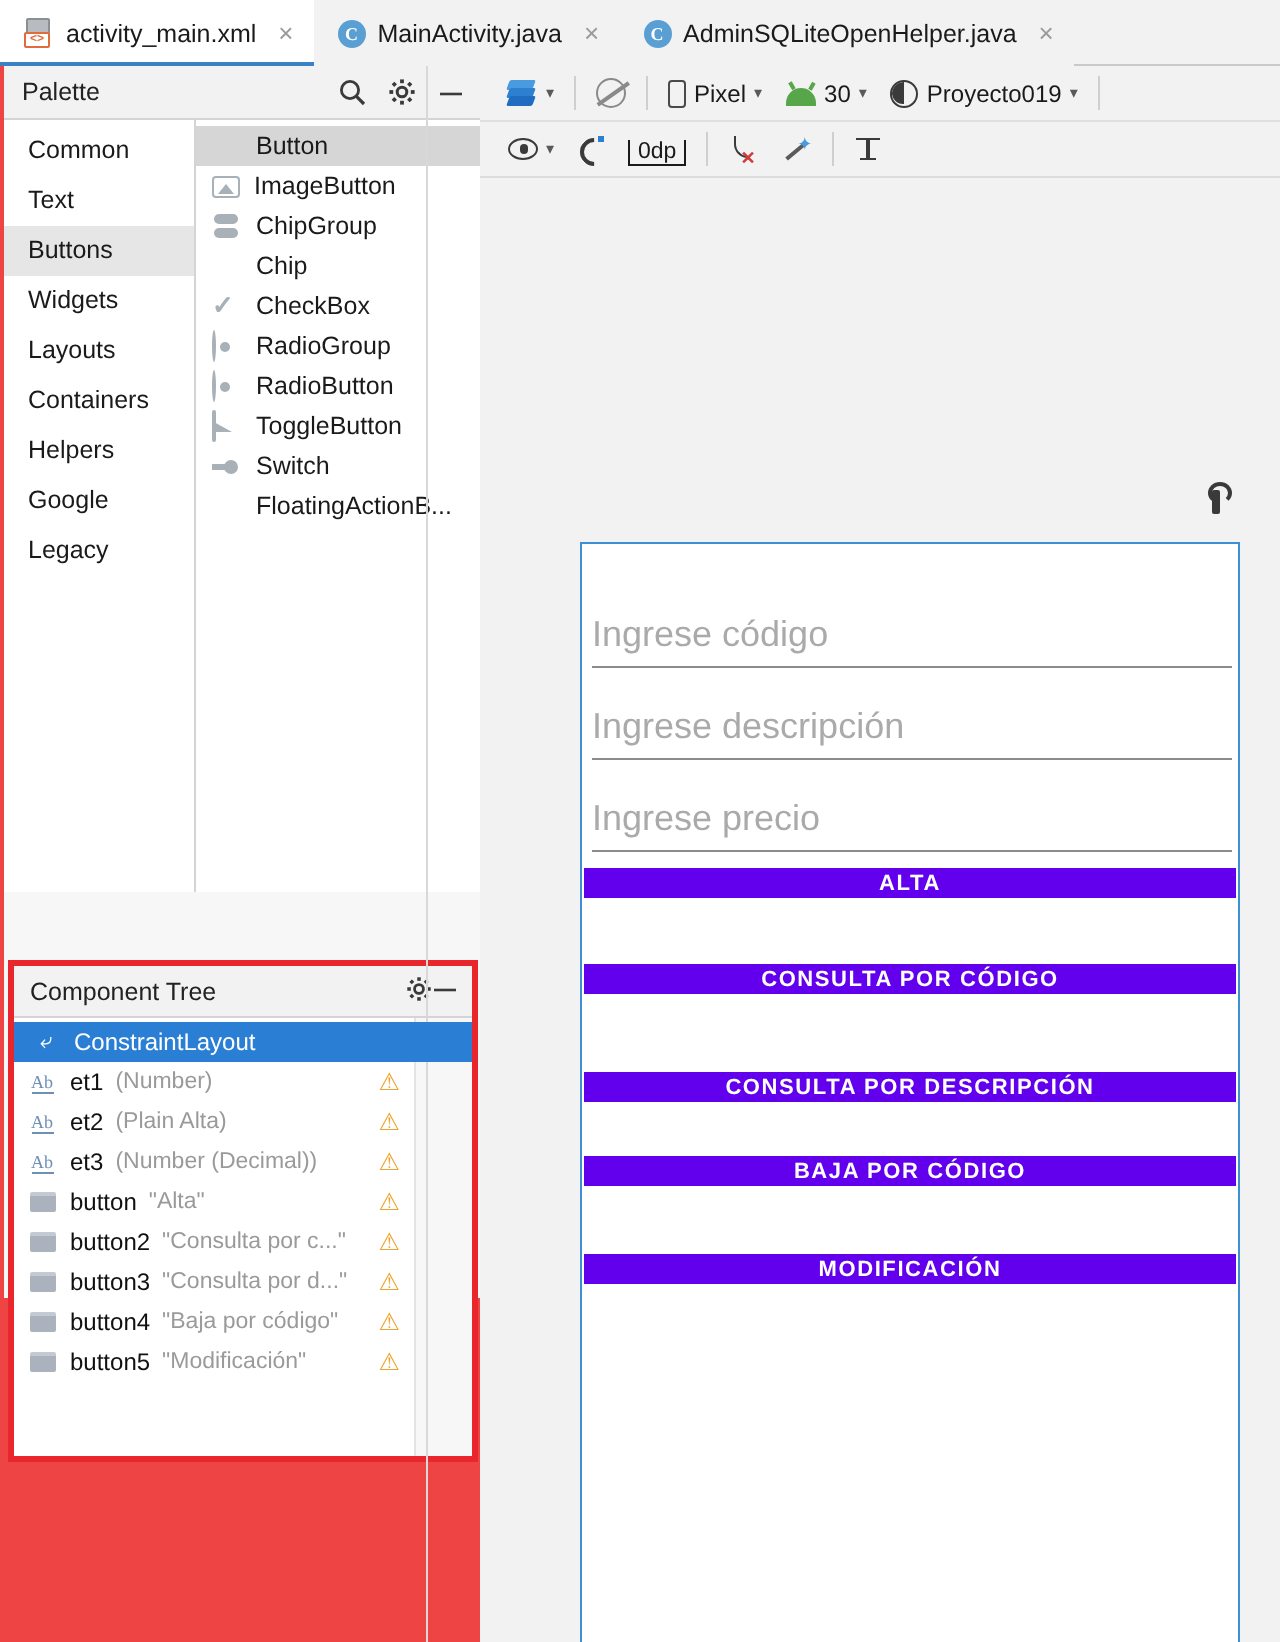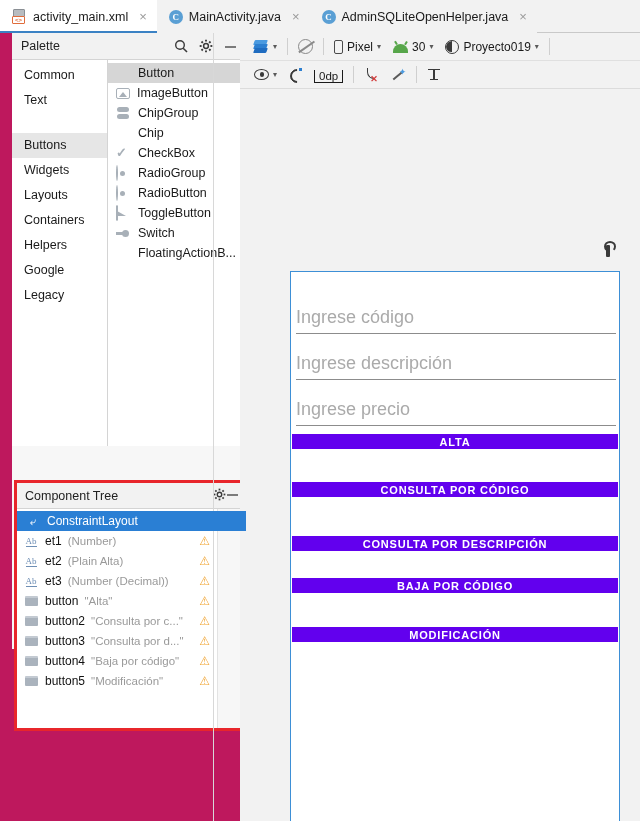--- a/index.html
+++ b/index.html
@@ -3,21 +3,21 @@
 <meta charset="utf-8">
 <style>
   * { box-sizing: border-box; }
   html, body {
     margin: 0; padding: 0;
     width: 640px; height: 821px;
     font-family: "Liberation Sans", sans-serif;
     background: #f2f2f2;
     overflow: hidden;
   }
-  #app { position: relative; width: 640px; height: 821px; background: #be185d; }
+  #app { position: relative; width: 640px; height: 821px; background: #ef4444; }
 
   
   .tabbar {
     position: absolute; left: 0; top: 0; width: 640px; height: 33px;
     background: #f2f2f2; border-bottom: 1px solid #c9c9c9;
     display: flex; align-items: stretch;
   }
   .tab {
     display: flex; align-items: center; gap: 6px;
     padding: 0 10px 0 12px; height: 33px;
@@ -39,43 +39,43 @@
      font-family:"Liberation Sans",sans-serif; }
   .j-ico {
     width: 14px; height: 14px; border-radius: 50%;
     background: #5a9fd4; color: #fff; font-size: 9px; font-weight: bold;
     display: flex; align-items: center; justify-content: center; flex: 0 0 auto;
     font-family: "Liberation Serif", serif;
   }
 
   
   .leftcol {
-    position: absolute; left: 12px; top: 33px; width: 239px; height: 616px;
-    background: #f7f7f7; border-right: 6px solid #0f172a;
+    position: absolute; left: 2px; top: 33px; width: 239px; height: 616px;
+    background: #f7f7f7; border-right: 1px solid #0f172a;
   }
 
   
   .panel-head {
     height: 27px; display: flex; align-items: center;
     padding: 0 8px 0 9px; background: #f2f2f2;
     border-bottom: 1px solid #d4d4d4; font-size: 12.5px; color: #222;
   }
   .panel-head .ttl { flex: 1; }
   .panel-head .hicon { margin-left: 11px; display: flex; align-items: center; }
 
   .palette-body { display: flex; height: 386px; background: #fff; }
   .pal-cats {
     width: 96px; background: #fff; border-right: 1px solid #d4d4d4;
     padding-top: 3px;
   }
   .pal-cat {
     height: 25px; line-height: 25px; padding-left: 12px;
     font-size: 12.5px; color: #1a1a1a; cursor: default;
   }
-  .pal-cat.sel { background: #e6e6e6; margin-top: 20px; }
+  .pal-cat.sel { background: #e6e6e6; }
   .pal-items { flex: 1; background: #fff; padding-top: 3px; }
   .pal-item {
     height: 20px; display: flex; align-items: center; gap: 7px;
     padding-left: 8px; font-size: 12.5px; color: #1a1a1a; cursor: default;
   }
   .pal-item.sel { background: #d6d6d6; }
 
   
   .pico { width: 15px; height: 14px; flex: 0 0 auto; position: relative; }
   .ic-button { background: #a8b0b8; border-radius: 2px; width:14px; height:9px; margin-top:2px; }

